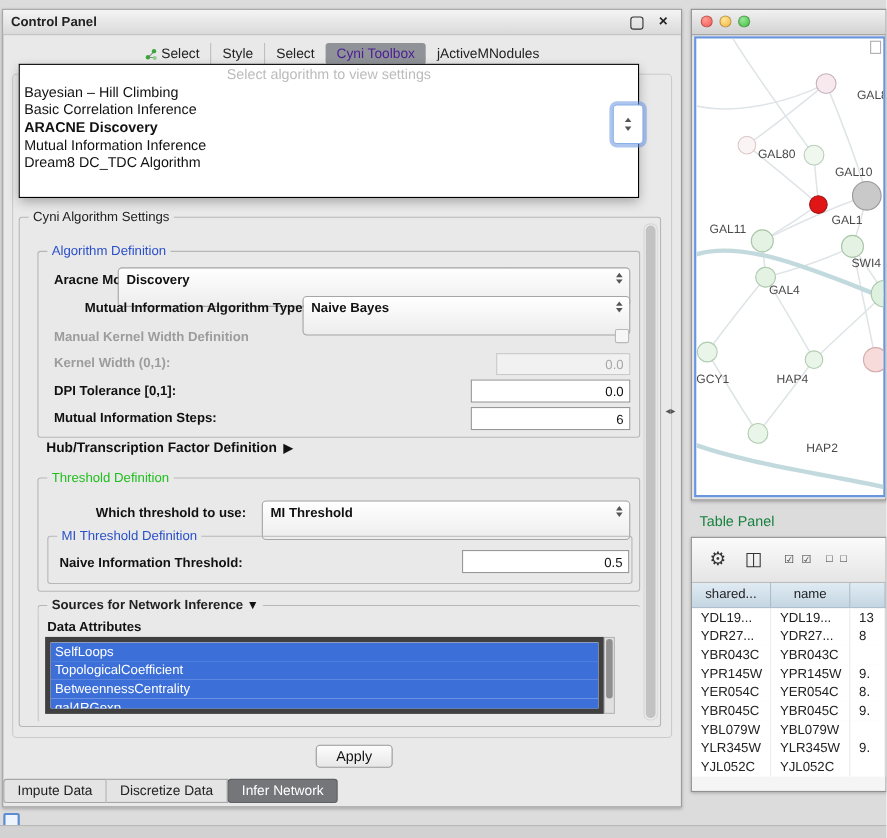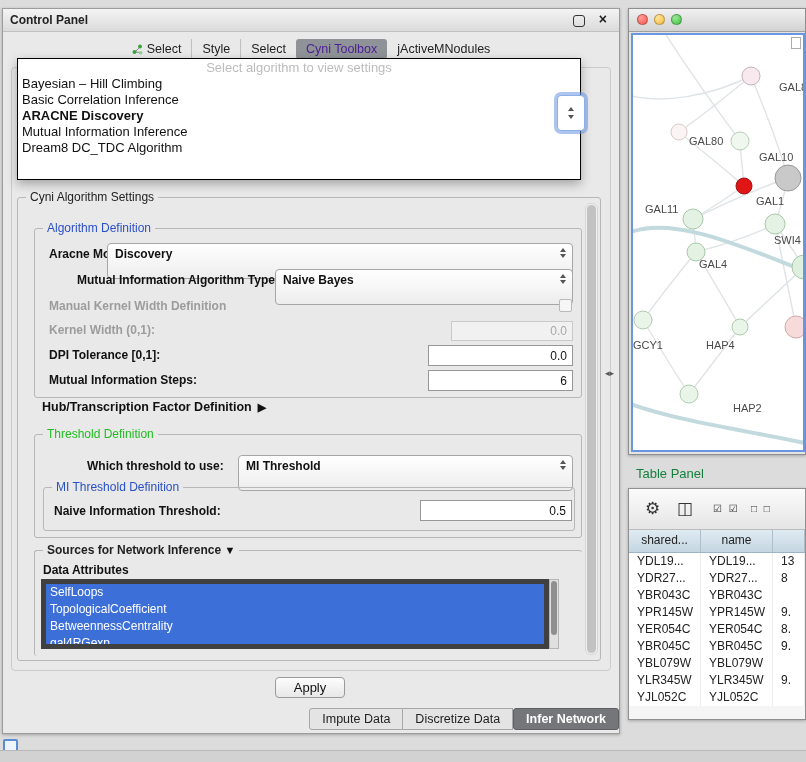--- a/index.html
+++ b/index.html
@@ -54,26 +54,26 @@
   .checkbox { position:absolute; width:13px; height:13px; border:1px solid #b9b9b9; background:#f6f6f6; border-radius:2px; box-sizing:border-box; }
 
   .vscroll { position:absolute; right:2px; top:5px; bottom:5px; width:11px; background:#efefef; border:1px solid #d6d6d6; border-radius:6px; }
   .vthumb  { position:absolute; left:1px; right:1px; top:1px; bottom:1px; background:#c2c2c2; border-radius:6px; }
 
   .attr-list { position:absolute; background:#fff; border:5px solid #404040; overflow:hidden; box-sizing:border-box; }
   .attr-item { height:17px; line-height:17px; background:#3d6fd9; color:#fff; font-size:12px; padding-left:4px; white-space:nowrap; }
   .list-scroll { position:absolute; width:10px; background:#e0e0e0; border:1px solid #b5b5b5; box-sizing:border-box; }
   .list-thumb { position:absolute; left:1px; right:1px; top:1px; height:54px; background:#8f8f8f; border-radius:4px; }
 
-  .apply-btn { position:absolute; left:272px; top:668px; width:70px; height:21px; background:linear-gradient(#fdfdfd,#e7e7e7); border:1px solid #9a9a9a; border-radius:4px; font-size:13px; text-align:center; line-height:19px; box-sizing:border-box; }
-
-  .btabs { position:absolute; left:0; right:0; top:699px; display:flex; justify-content:flex-end; }
+  .apply-btn { position:absolute; left:284px; top:668px; width:70px; height:21px; background:linear-gradient(#fdfdfd,#e7e7e7); border:1px solid #9a9a9a; border-radius:4px; font-size:13px; text-align:center; line-height:19px; box-sizing:border-box; }
+
+  .btabs { position:absolute; left:0; right:0; top:699px; display:flex; justify-content:flex-start; }
   .btab { padding:3px 12px; font-size:12.5px; background:#e4e4e4; border:1px solid #a6a6a6; border-left:none; color:#222; }
   .btab:first-child { border-left:1px solid #a6a6a6; border-radius:3px 0 0 3px; }
-  .btab:last-child { border-radius:0 3px 3px 0;font-weight:bold; }
+  .btab:last-child { border-radius:0 3px 3px 0; }
   .btab.selected { background:#74767a; color:#fff; border-radius:3px; border:1px solid #5e6063; }
 
   .hub-row { position:absolute; font-size:12.5px; font-weight:bold; color:#111; display:flex; align-items:center; gap:6px; }
   .tri-glyph { font-size:11px; color:#111; }
 
   
   #net { left:628px; top:8px; width:178px; height:447px; background:#e4e4e4; border:1px solid #8e8e8e; overflow:hidden; }
   .net-titlebar { position:relative; height:22px; background:linear-gradient(#f1f1f1,#d2d2d2); border-bottom:1px solid #9f9f9f; }
   .light { position:absolute; top:5px; width:11px; height:11px; border-radius:50%; border:1px solid rgba(0,0,0,.25); box-sizing:border-box; }
   .light.red    { left:8px;  background:radial-gradient(circle at 35% 30%, #ff9d96, #f6564f); }

